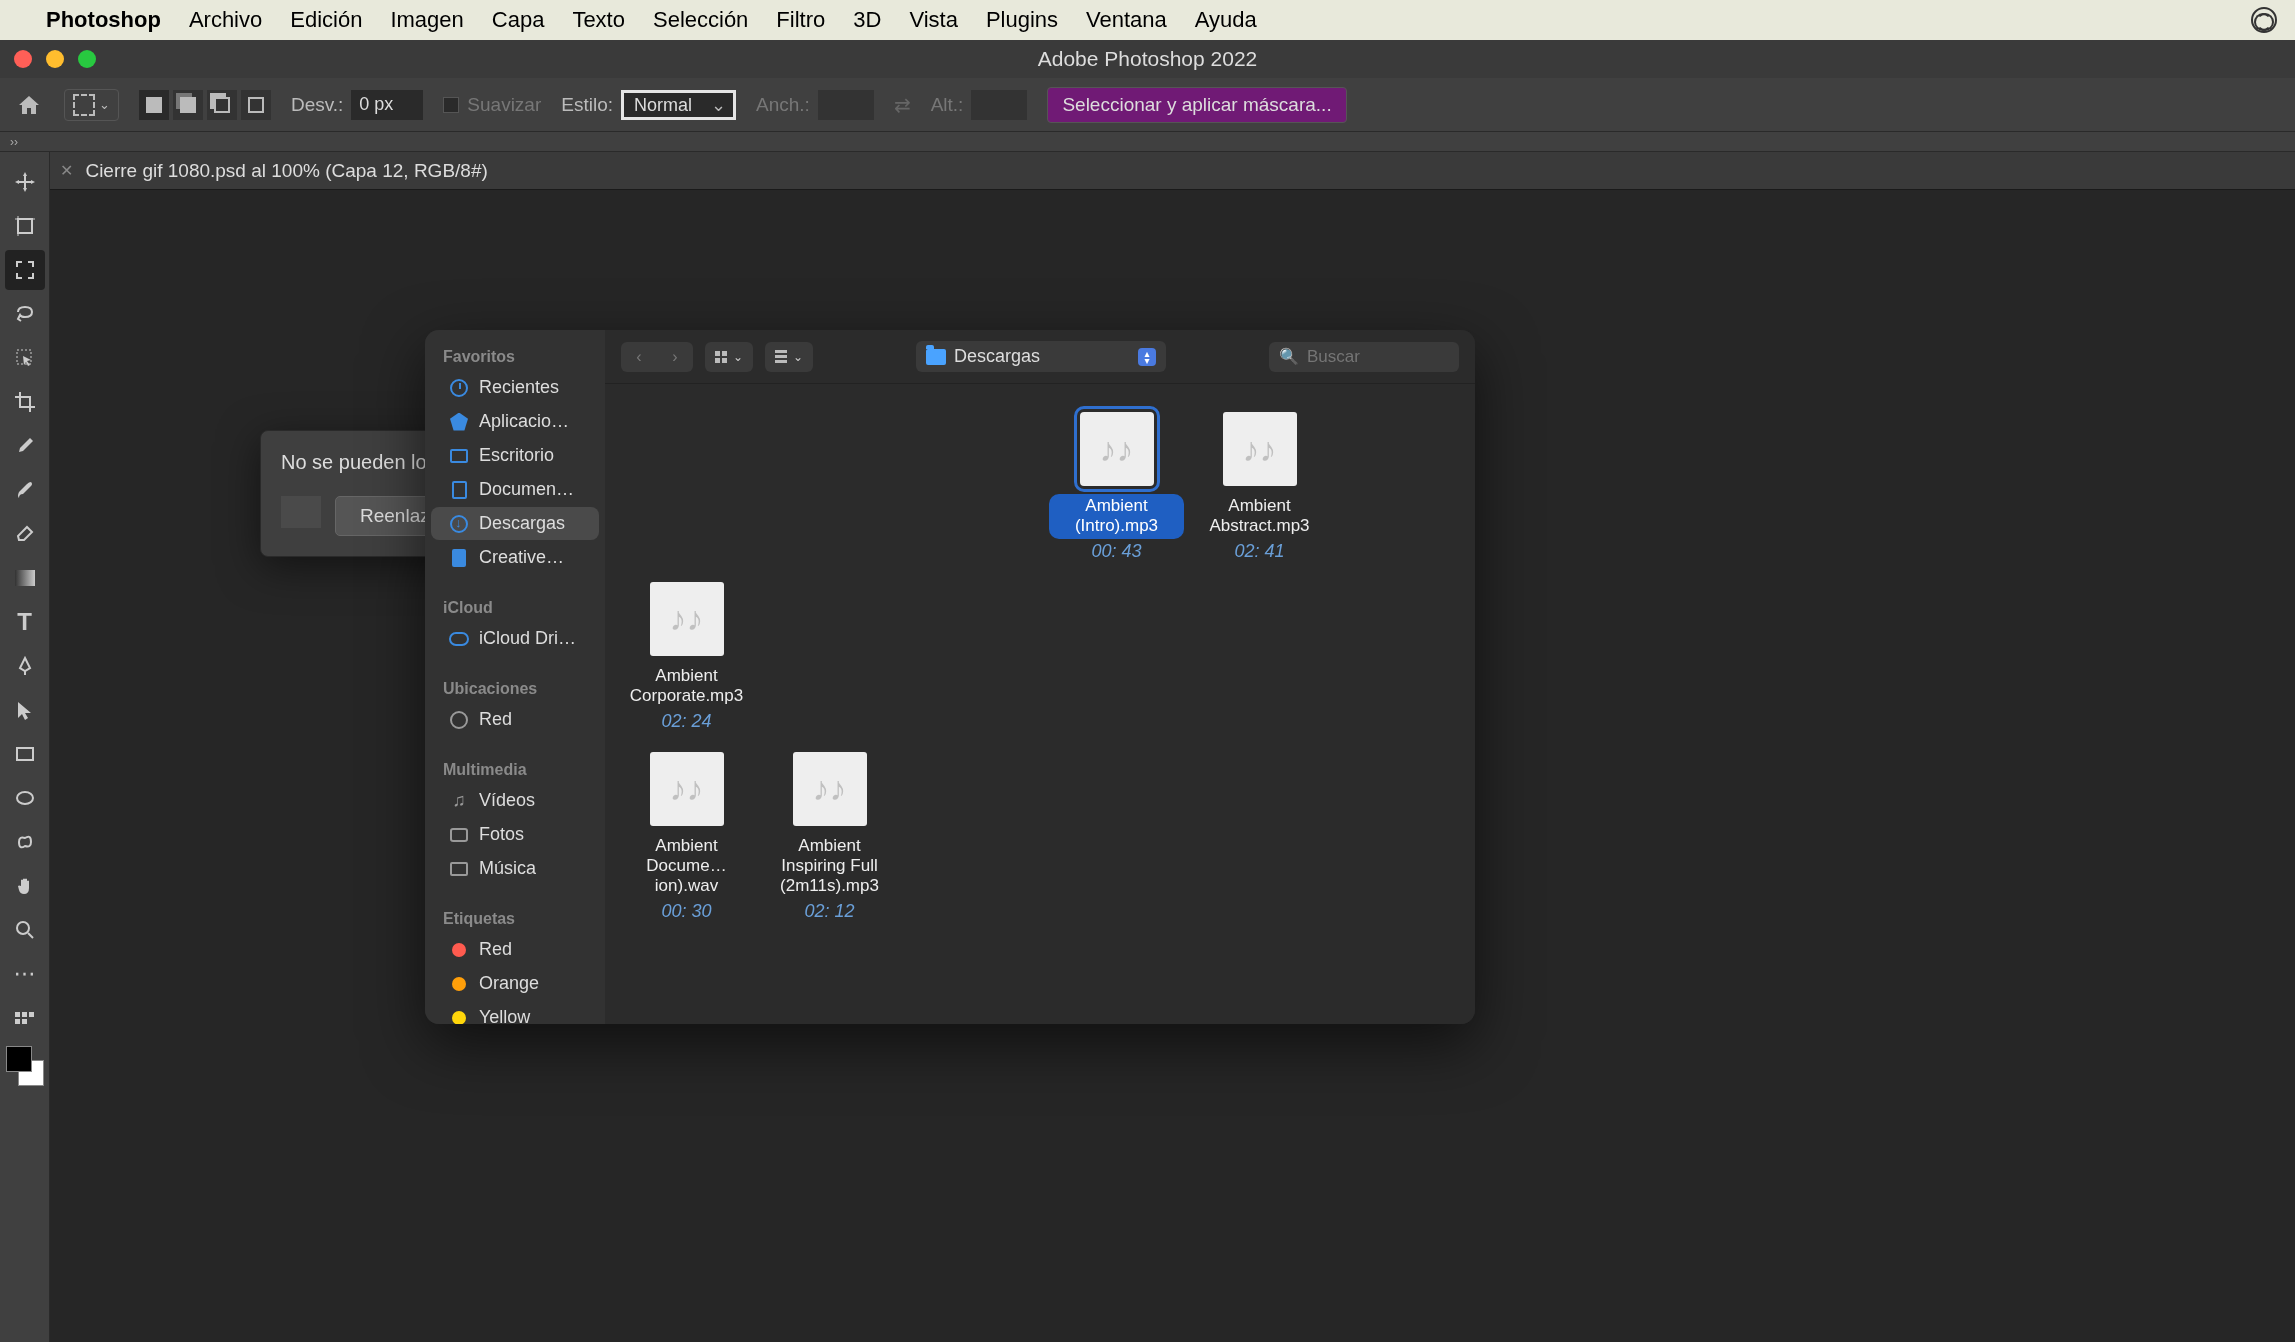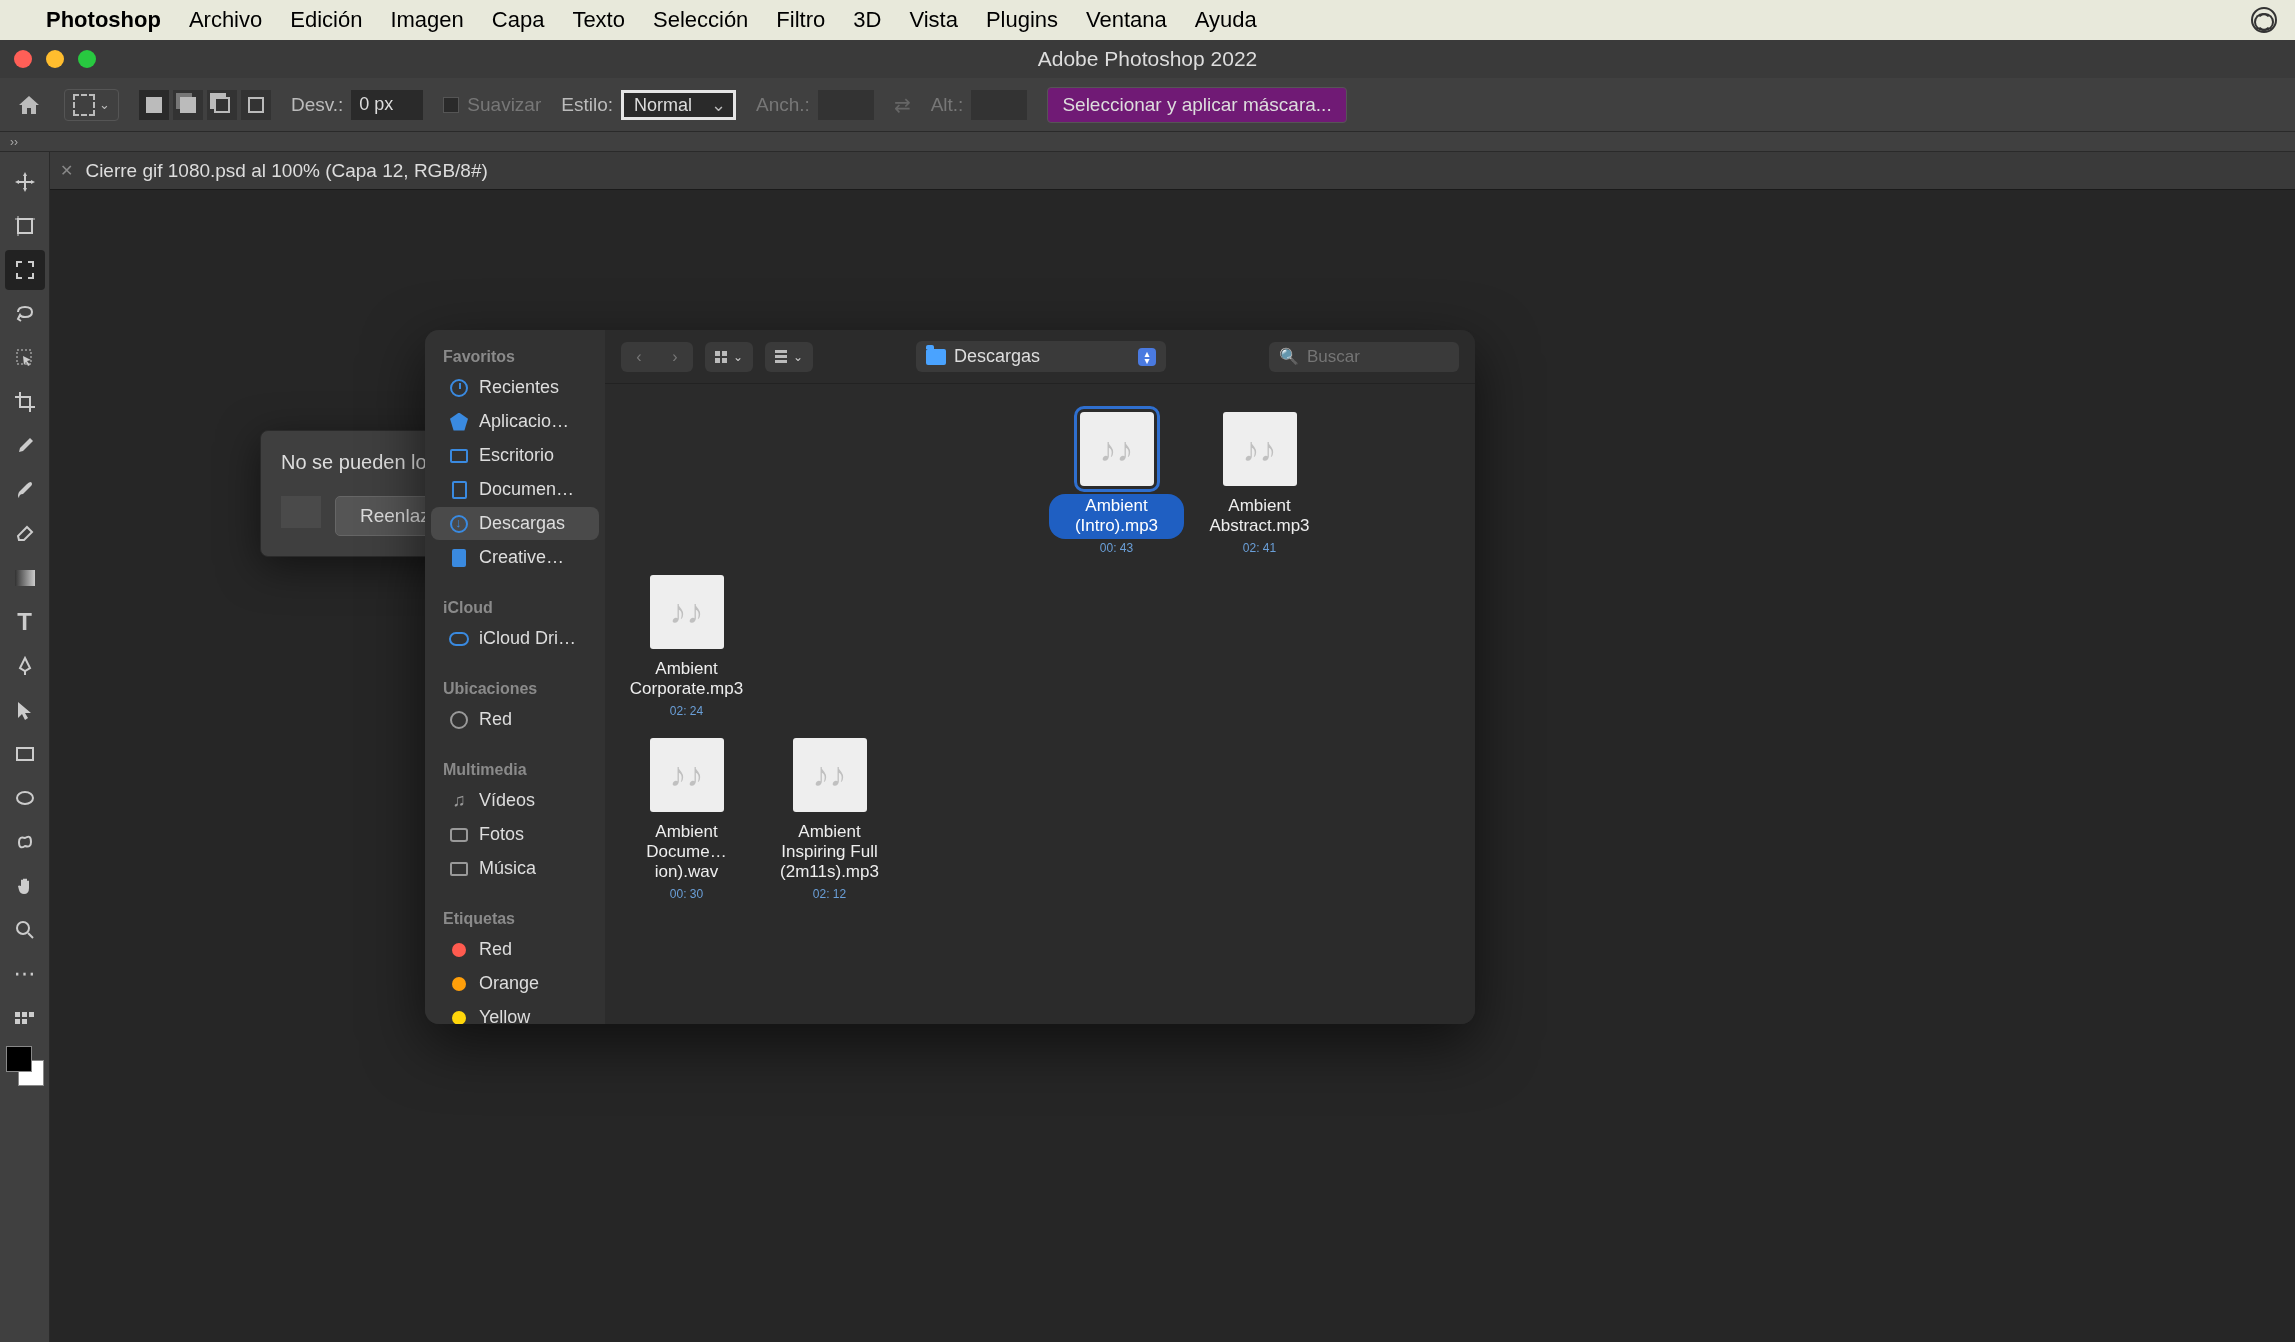--- a/index.html
+++ b/index.html
@@ -96,23 +96,23 @@
     .loc-arrows { margin-left: auto; width: 18px; height: 18px; background: #4a7ae0; border-radius: 4px; display:flex; align-items:center; justify-content:center; font-size:10px; color:#fff; flex-direction: column; line-height: 7px;}
     .search-box { flex: 0 0 190px; background: #3a3a3a; border-radius: 6px; height: 30px; display: flex; align-items: center; padding: 0 10px; gap: 8px; color:#888;}
     .search-icon { font-size: 16px; }
     .search-input { background: transparent; border: none; color: #ddd; font-size: 17px; outline: none; width: 100%;}
 
     .fd-content { flex: 1; padding: 22px 10px; display: flex; flex-wrap: wrap; gap: 0 0; align-content: flex-start; overflow-y: auto;}
     .file-item { width: 143px; display: flex; flex-direction: column; align-items: center; text-align: center; padding: 6px 4px 14px; }
     .file-item.offset-first { margin-left: 430px; }
     .file-thumb { width: 74px; height: 74px; background: #eee; border-radius: 3px; display: flex; align-items: center; justify-content: center; color: #bbb; font-size: 36px; margin-bottom: 8px;}
     .file-item.selected .file-thumb { outline: 3px solid #2f6fcf; outline-offset: 3px; border-radius: 4px;}
-    .file-name { font-size: 17px; line-height: 1.2; color: #eee; max-width: 140px; padding: 2px 4px; border-radius: 16px; overflow-wrap: break-word;}
+    .file-name { font-size: 17px; line-height: 1.2; color: #eee; max-width: 140px; padding: 2px 4px; border-radius: 10px; overflow-wrap: break-word;}
     .file-item.selected .file-name { background: #1f5fc2; color: #fff; }
-    .file-meta { font-size: 12px; color: #6a9fd8; margin-top: 2px;}
+    .file-meta { font-size: 18px; color: #6a9fd8; margin-top: 2px; font-style: italic;}
 
     .fd-footer { height: 56px; display: flex; align-items: center; justify-content: flex-end; gap: 14px; padding: 0 18px; border-top: 1px solid #222;}
     .fd-btn { padding: 5px 22px; border-radius: 6px; font-size: 18px; border: none; }
     .fd-cancel { background: #555; color: #eee; }
     .fd-open { background: #2b67d6; color: #fff; }
 
     
     .i-clock { width:18px; height:18px; border:2px solid #3a8ae0; border-radius:50%; position:relative;}
     .i-clock::after{content:'';position:absolute;top:2px;left:7px;width:2px;height:6px;background:#3a8ae0;}
     .i-app{width:18px;height:18px;background:#3a8ae0;clip-path:polygon(50% 0,100% 35%,80% 100%,20% 100%,0 35%);}

